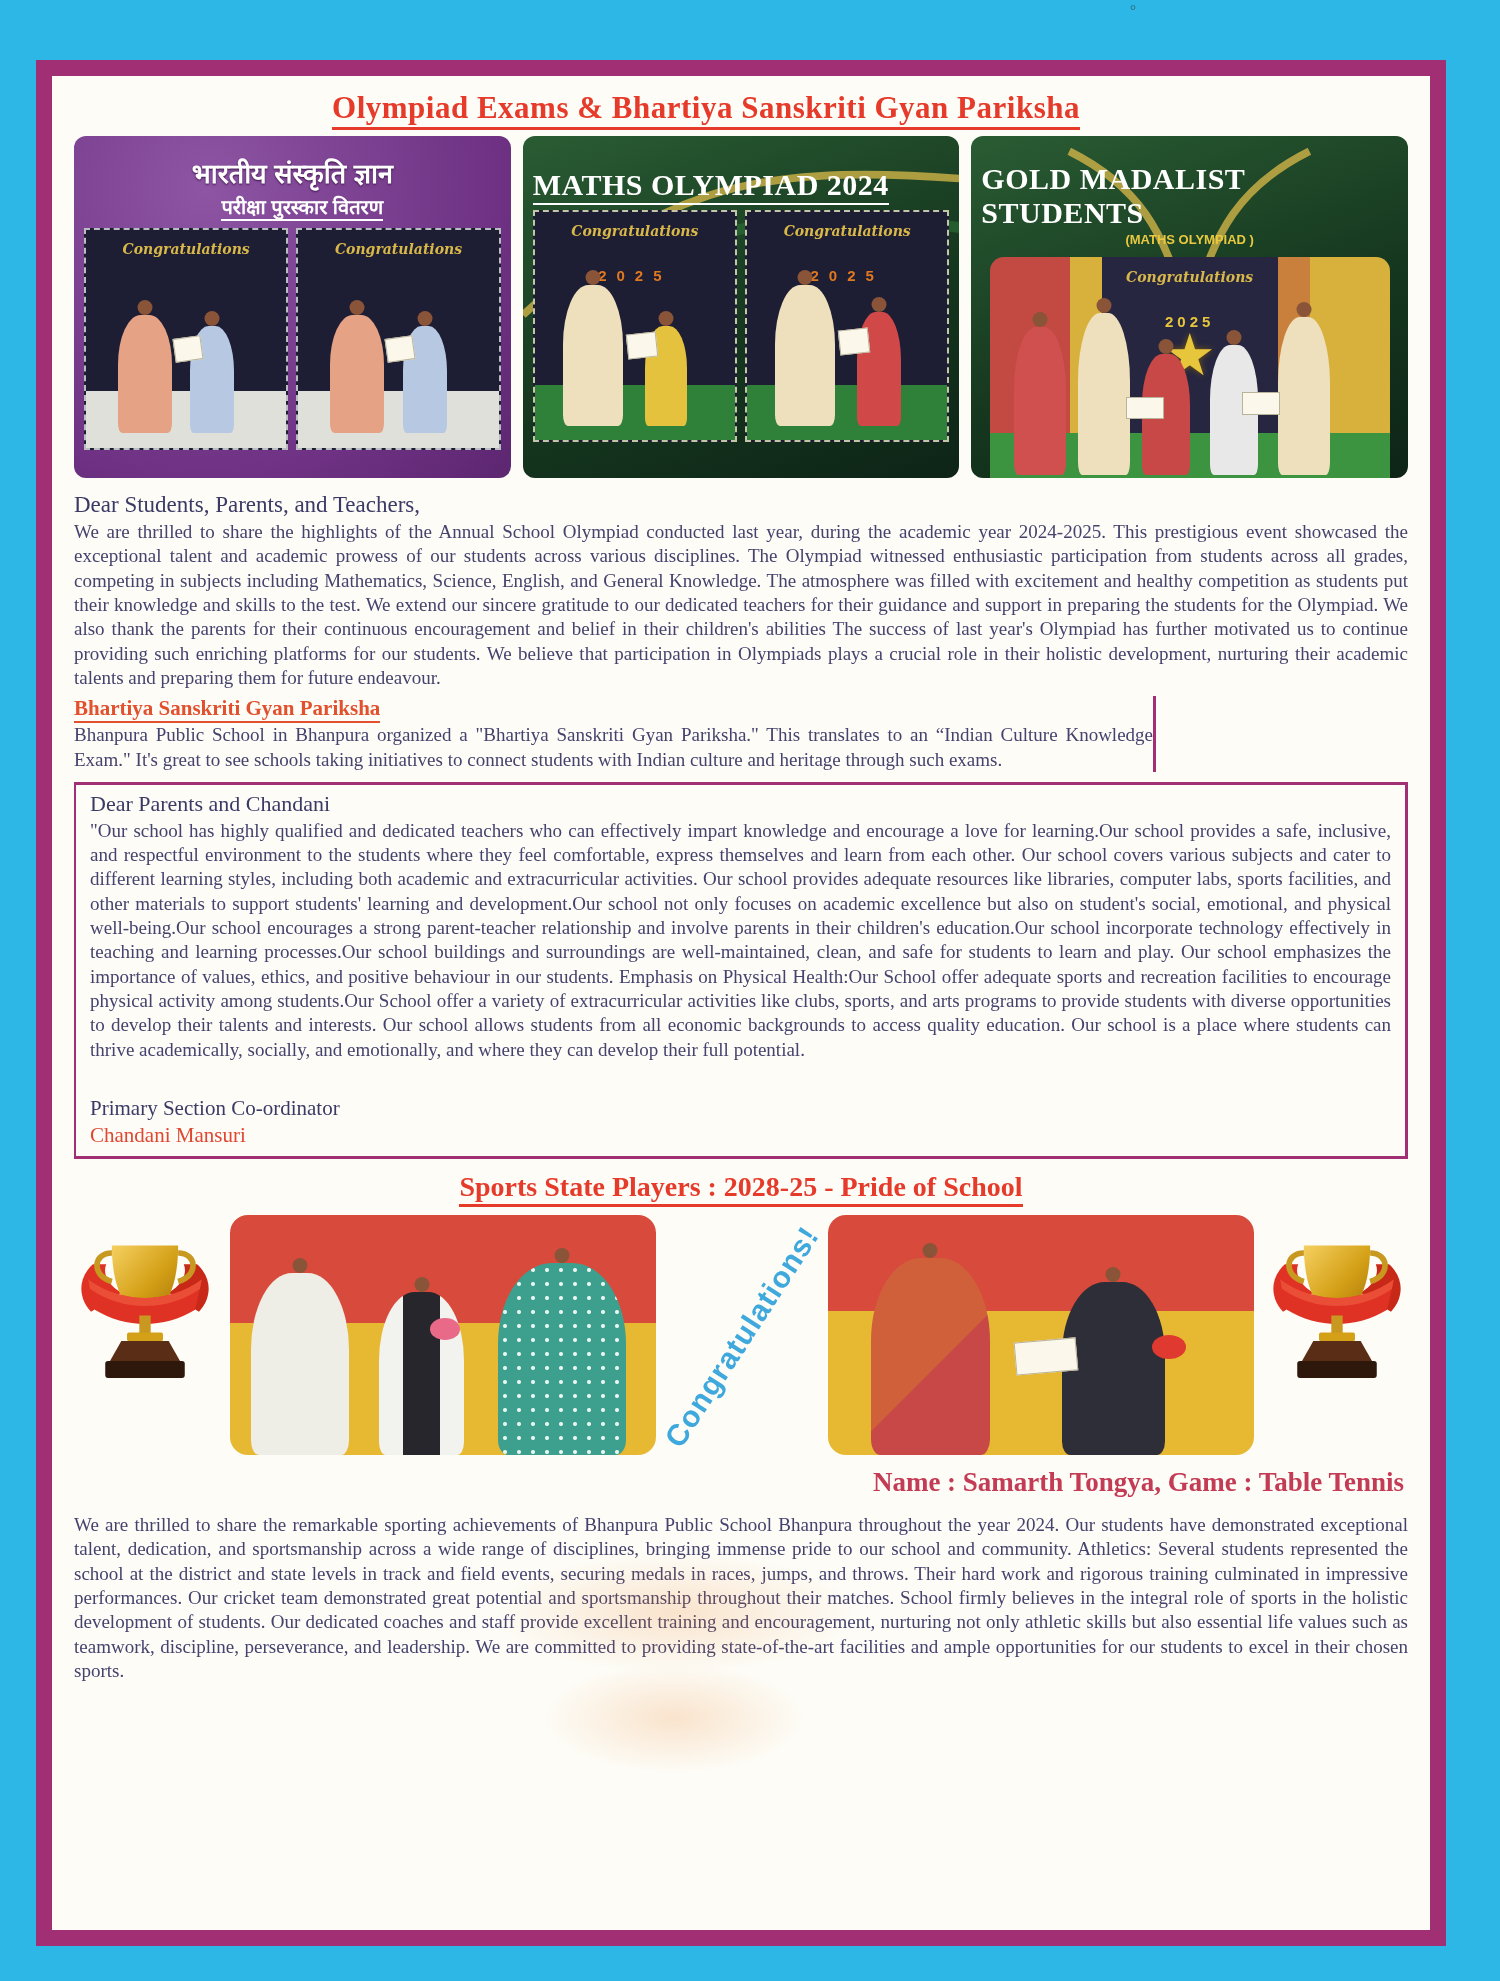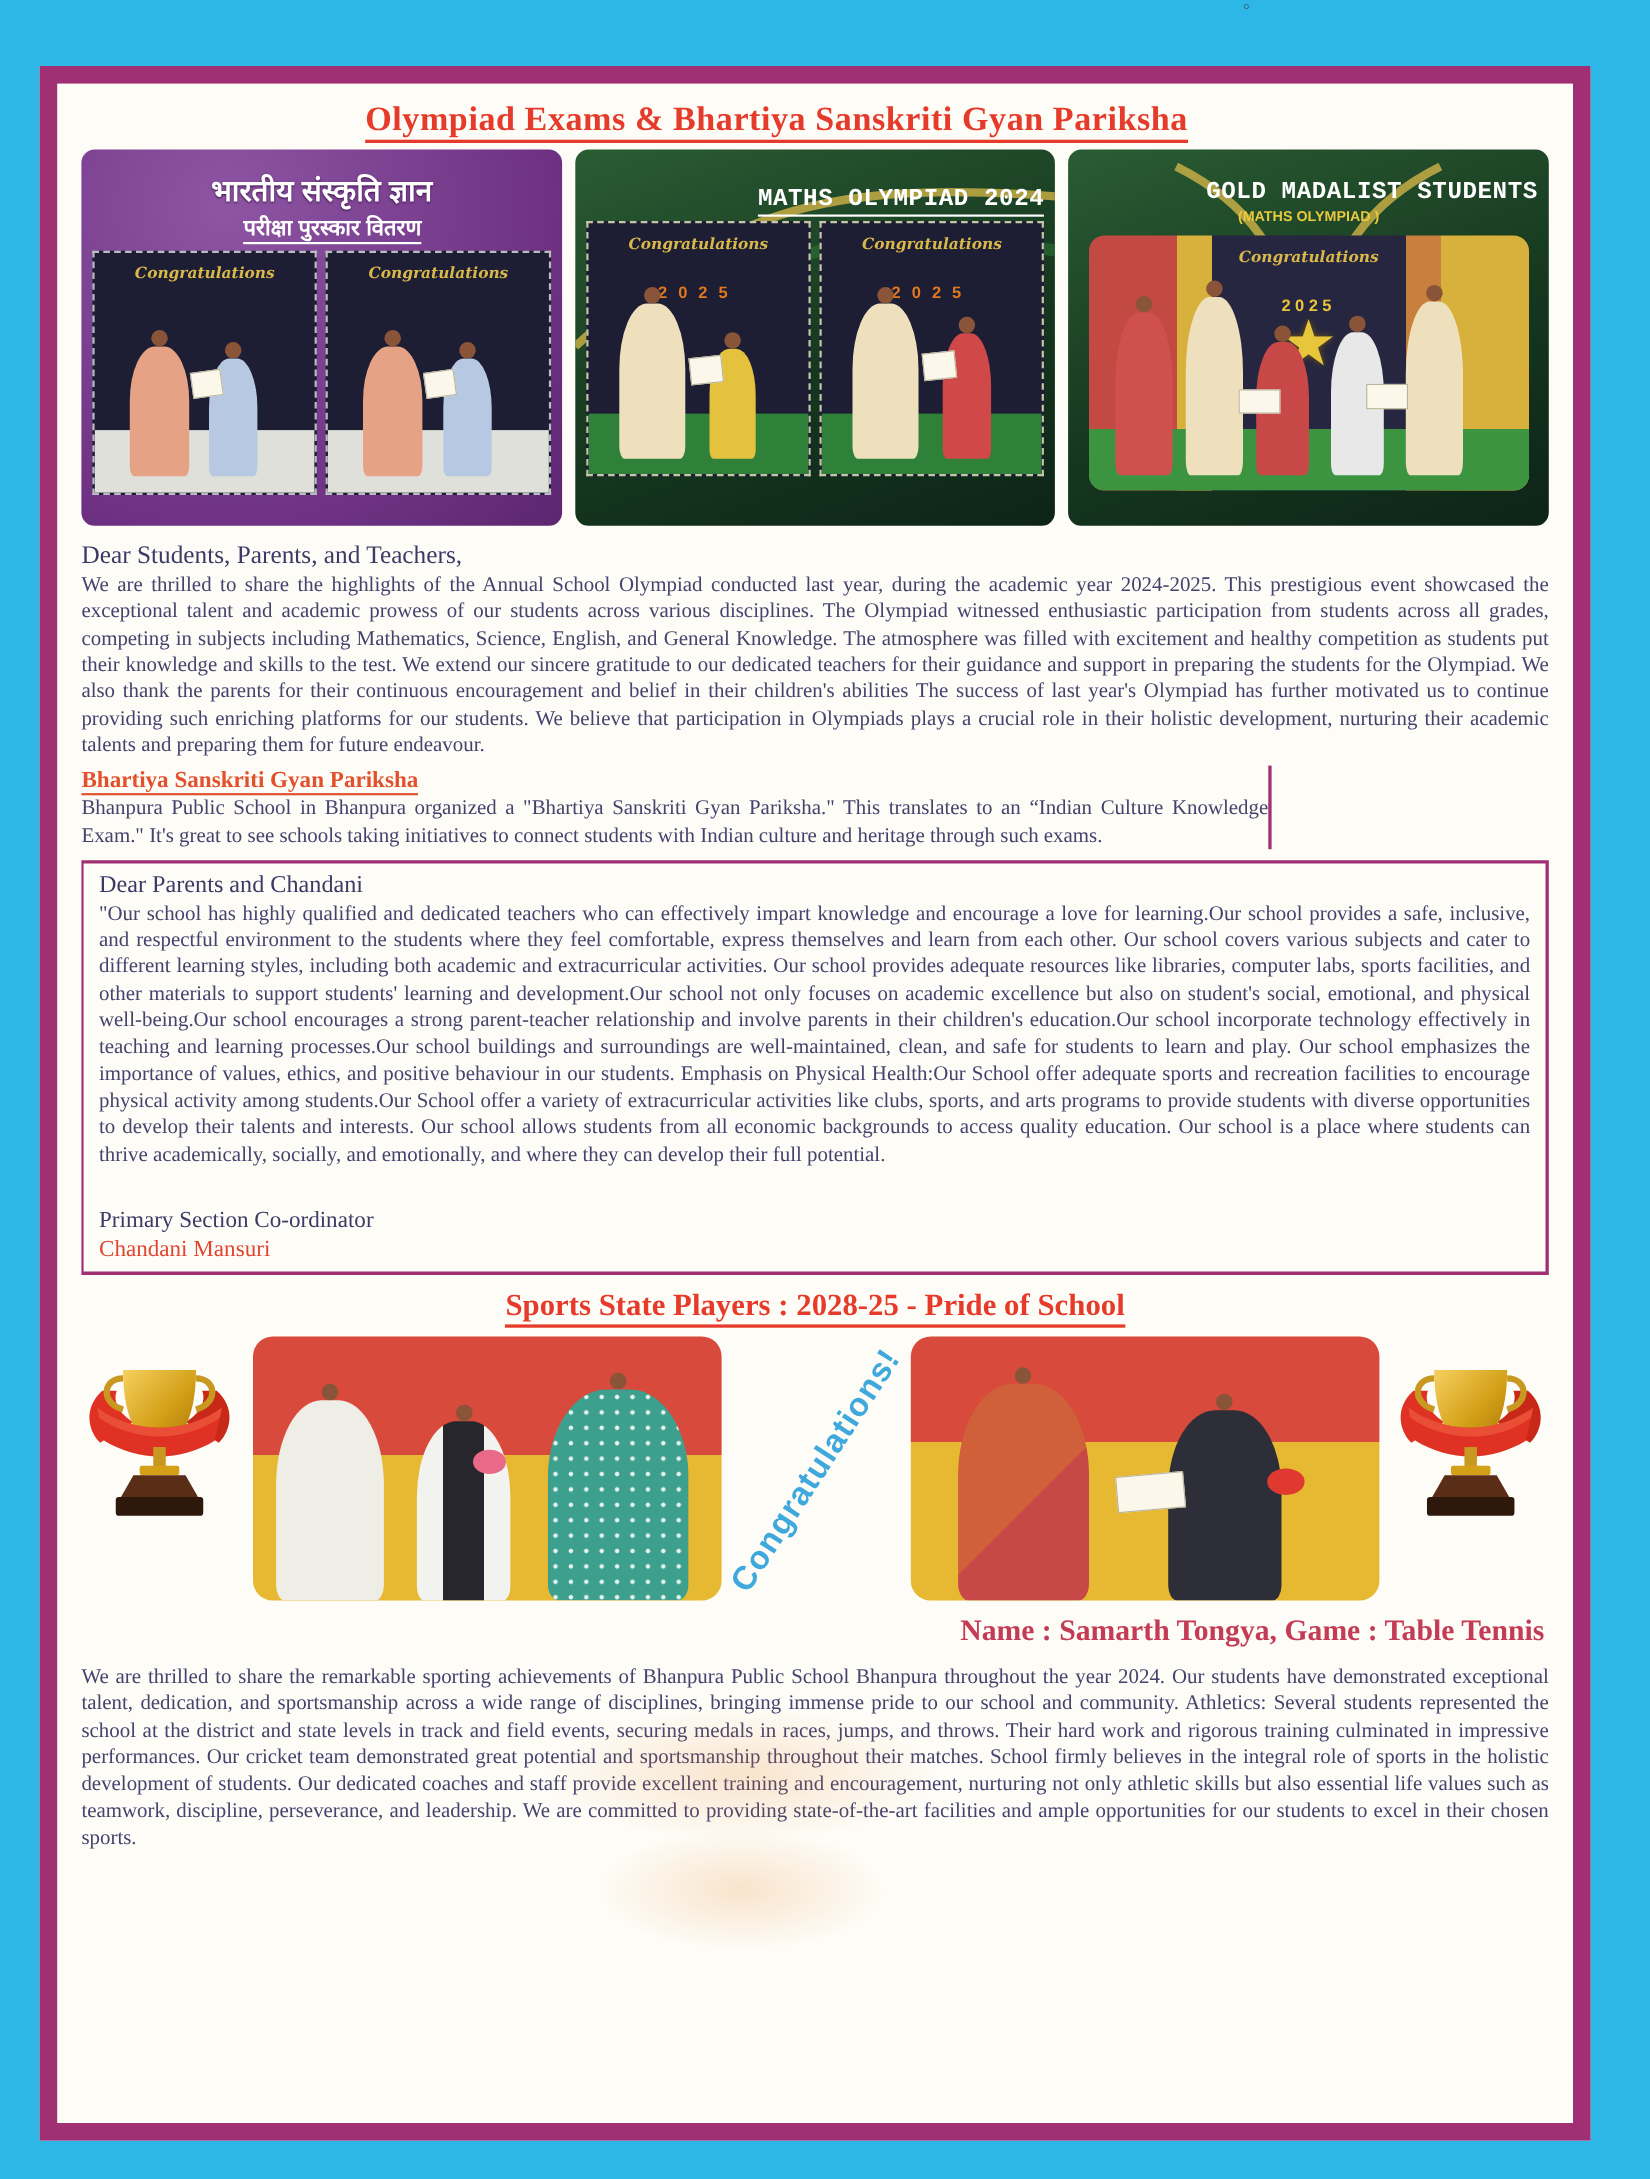--- a/index.html
+++ b/index.html
@@ -24,21 +24,21 @@
   }
   
   .panels{display:flex;gap:12px;height:342px;margin-top:6px;}
   .panel{flex:1;border-radius:12px;position:relative;overflow:hidden;padding:8px 10px;box-sizing:border-box;}
   .panel-purple{background:radial-gradient(circle at 30% 15%,#8d55a3,#6e3183 70%,#5c2670);}
   .panel-green{background:linear-gradient(160deg,#2a5c33 0%,#16381f 55%,#0d2417 100%);}
   .swoosh{position:absolute;top:0;left:0;width:100%;height:60%;opacity:.9;}
   .p1-head{font-family:"Liberation Sans",sans-serif;font-weight:bold;font-size:27px;color:#fff;text-align:center;margin-top:10px;text-shadow:0 1px 2px #3a1246;}
   .p1-sub{font-family:"Liberation Sans",sans-serif;font-weight:bold;font-size:20px;color:#fff;text-align:center;margin-top:2px;}
   .p1-sub span{border-bottom:2px solid #fff;padding-bottom:1px;margin-left:20px;}
-  .pg-head{font-family:Liberation Mono, monospace;font-weight:bold;font-size:22px;color:#fff;text-align:right;margin-top:24px;position:relative;letter-spacing:.5px;}
+  .pg-head{font-family:Liberation Serif, serif;font-weight:bold;font-size:30px;color:#fff;text-align:left;margin-top:24px;position:relative;letter-spacing:.5px;}
   .pg-head span{border-bottom:2px solid #fff;padding-bottom:2px;}
   .pg-head.no-u span{border-bottom:none;}
   .pg-sub{font-family:"Liberation Sans",sans-serif;font-weight:bold;font-size:13px;color:#e9c93f;text-align:center;margin-top:2px;position:relative;}
   .pair{display:flex;gap:8px;margin-top:8px;position:relative;}
   .scene{position:relative;overflow:hidden;background:#1d1d33;}
   .pair .scene{flex:1;height:218px;border:2px dashed rgba(255,255,255,.7);}
   .panel-green .pair .scene{height:228px;}
   .scene .script{position:absolute;top:5%;width:100%;text-align:center;
     font-family:"DejaVu Serif",serif;font-style:italic;font-weight:bold;font-size:14px;color:#d9b84a;}
   .scene .yr{position:absolute;top:24%;width:100%;text-align:center;

